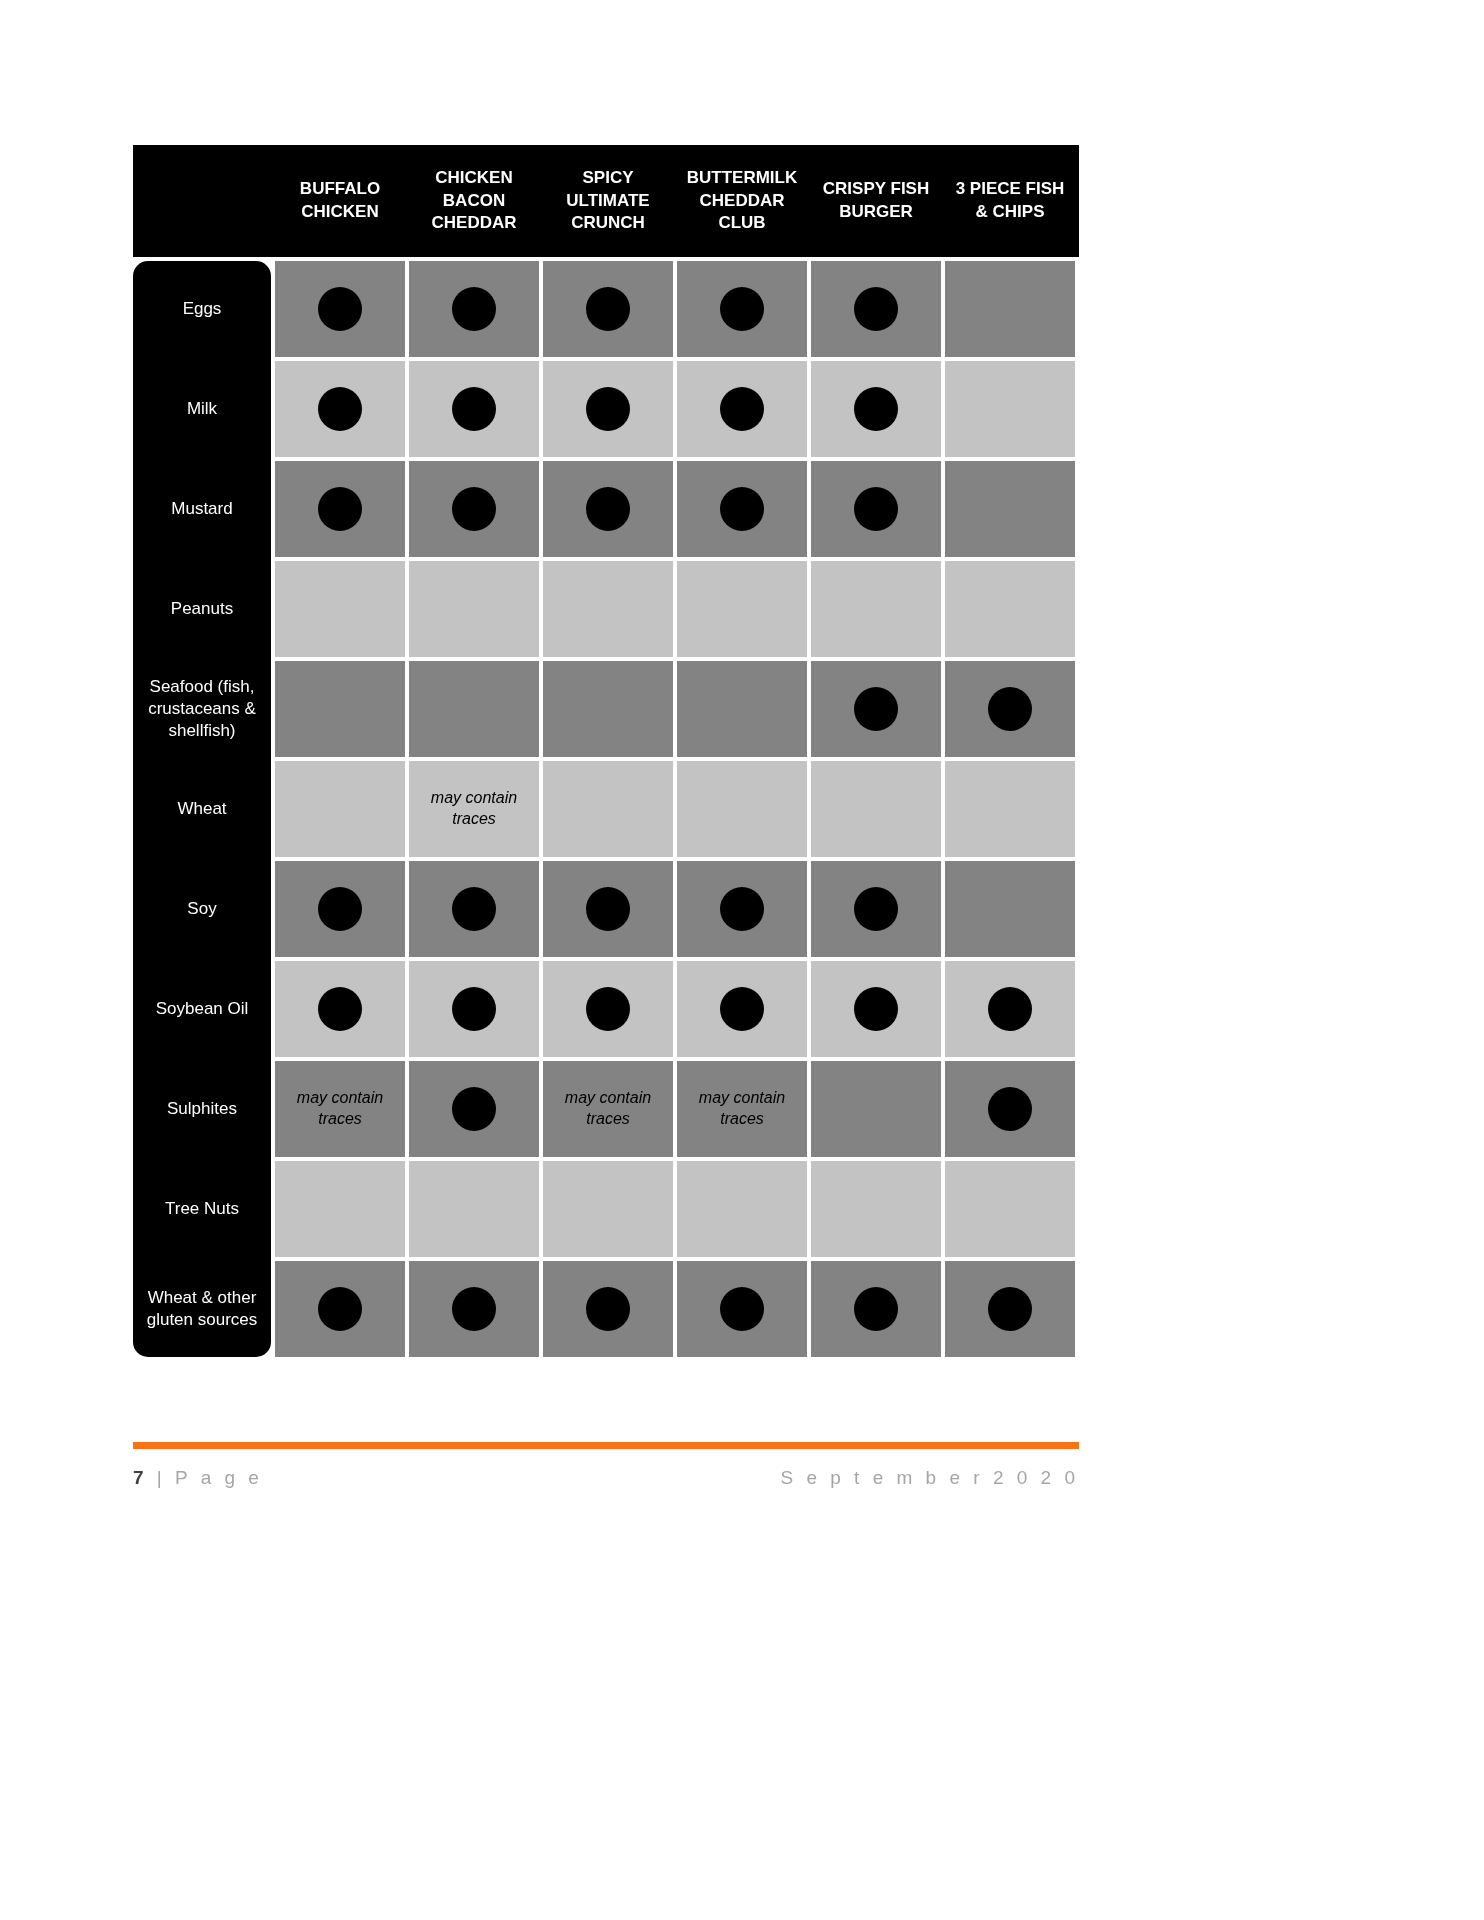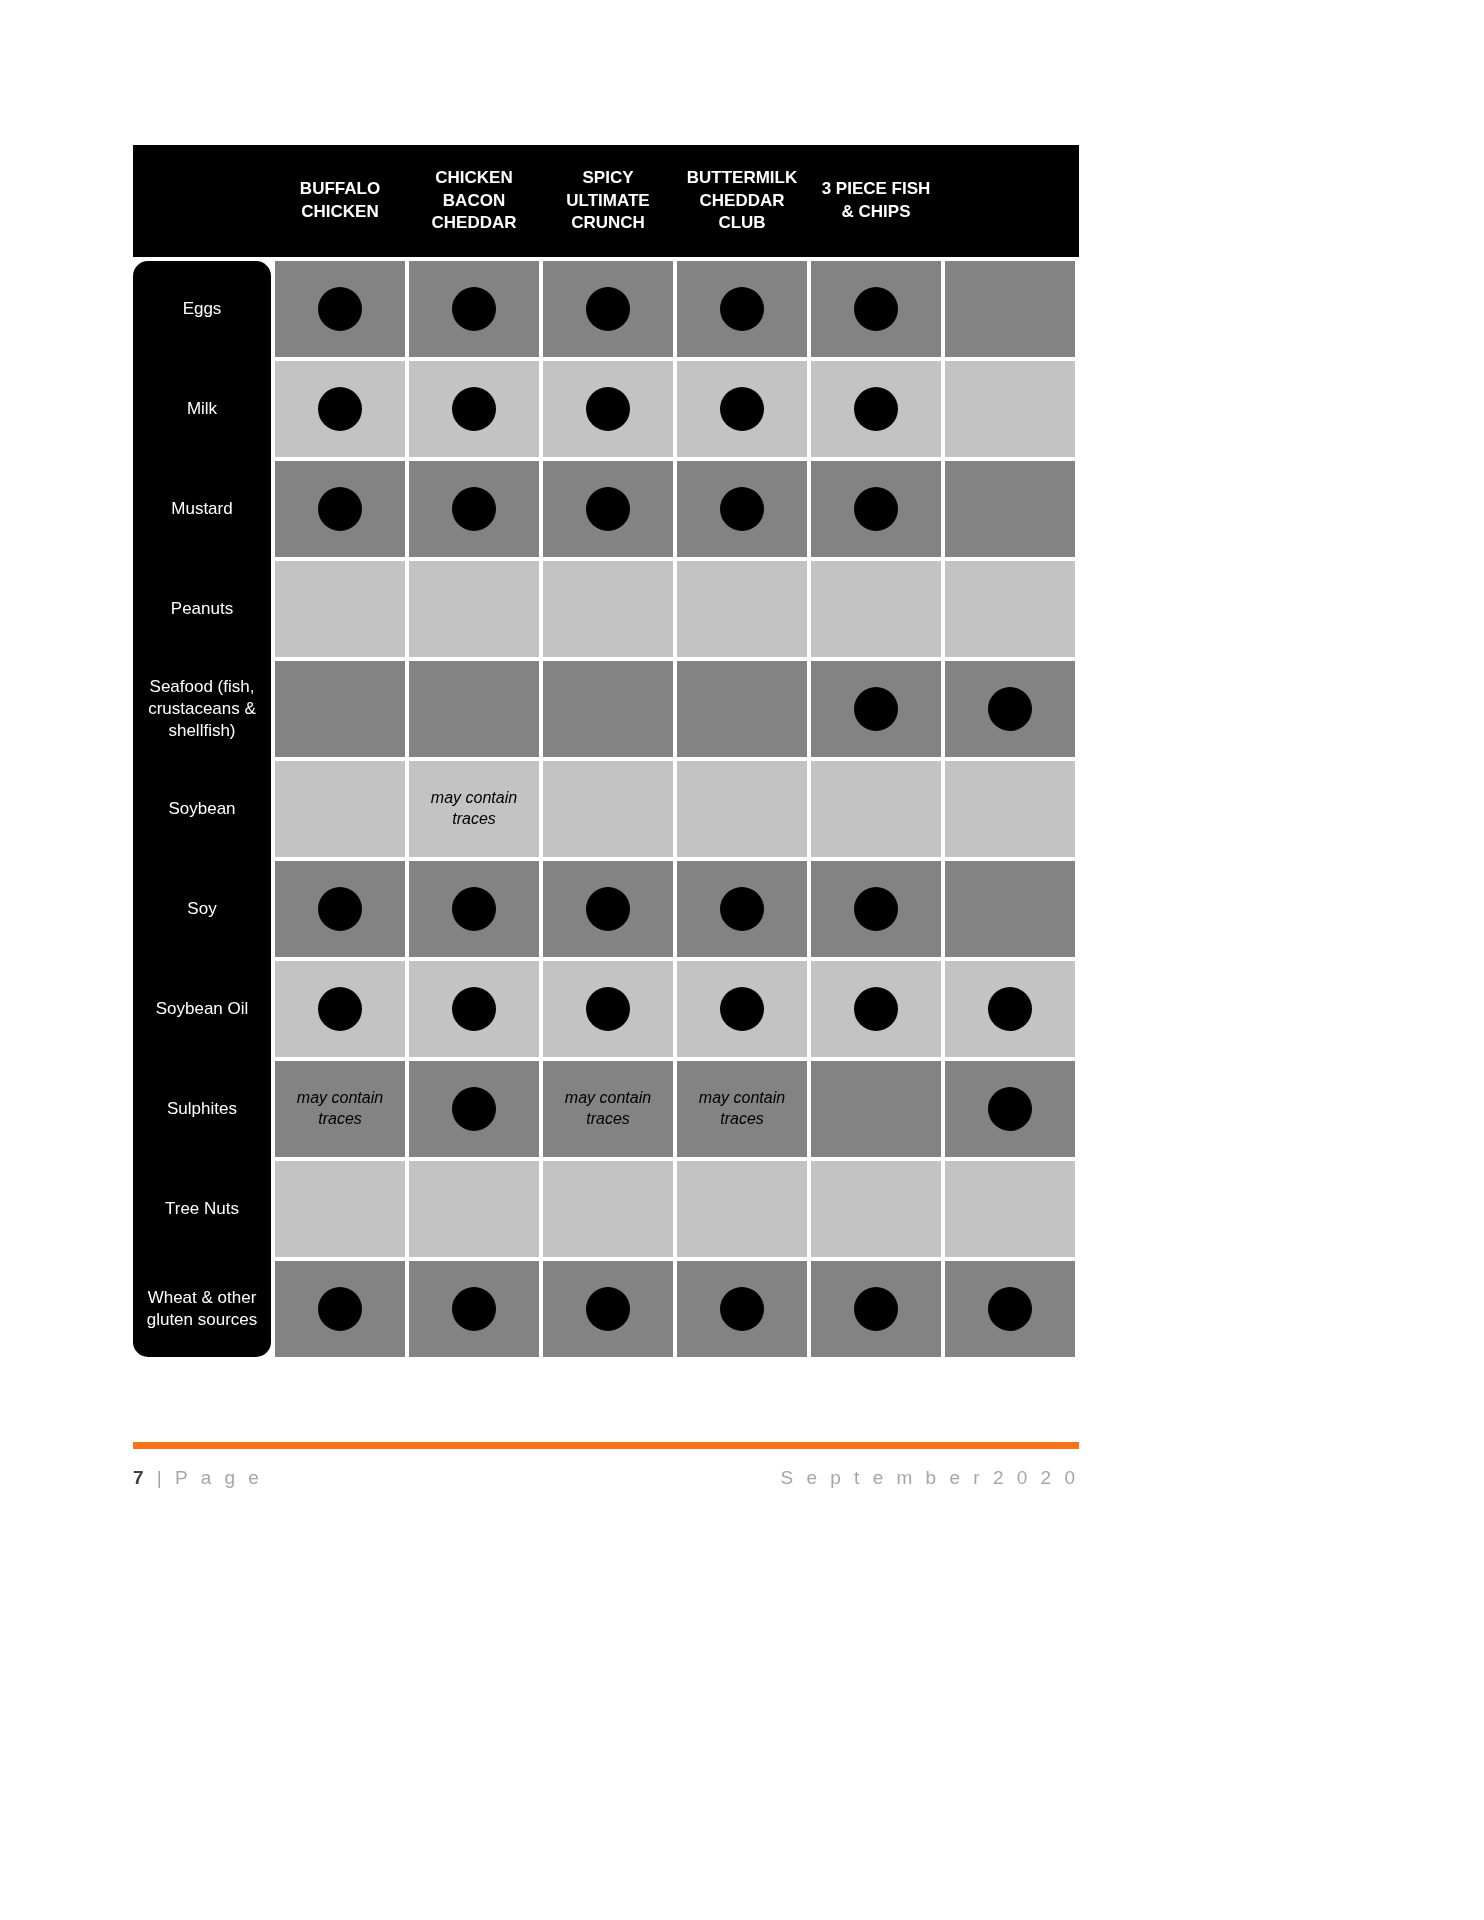--- a/index.html
+++ b/index.html
@@ -121,31 +121,32 @@
 <div class="page">
 
   <div class="allergen-table">
     <div class="header-row">
       <div class="corner-cell"></div>
 
     <div class="header-cell">BUFFALO CHICKEN</div>
         <div class="header-cell">CHICKEN BACON CHEDDAR</div>
         <div class="header-cell">SPICY ULTIMATE CRUNCH</div>
         <div class="header-cell">BUTTERMILK CHEDDAR CLUB</div>
+        <div class="header-cell">CRISPY FISH BURGER</div>
         <div class="header-cell">3 PIECE FISH &amp; CHIPS</div>
       </div>
     <div class="table-body">
       <div class="label-col">
 
       <div class="row-label">Eggs</div>
           <div class="row-label">Milk</div>
           <div class="row-label">Mustard</div>
           <div class="row-label">Peanuts</div>
           <div class="row-label">Seafood (fish, crustaceans &amp; shellfish)</div>
-          <div class="row-label">Soybean</div>
+          <div class="row-label">Wheat</div>
           <div class="row-label">Soy</div>
           <div class="row-label">Soybean Oil</div>
           <div class="row-label">Sulphites</div>
           <div class="row-label">Tree Nuts</div>
           <div class="row-label">Wheat &amp; other gluten sources</div>
         </div>
       <div class="data-grid">
 
       <div class="cell shade-dark">
             <span class="dot"></span>

